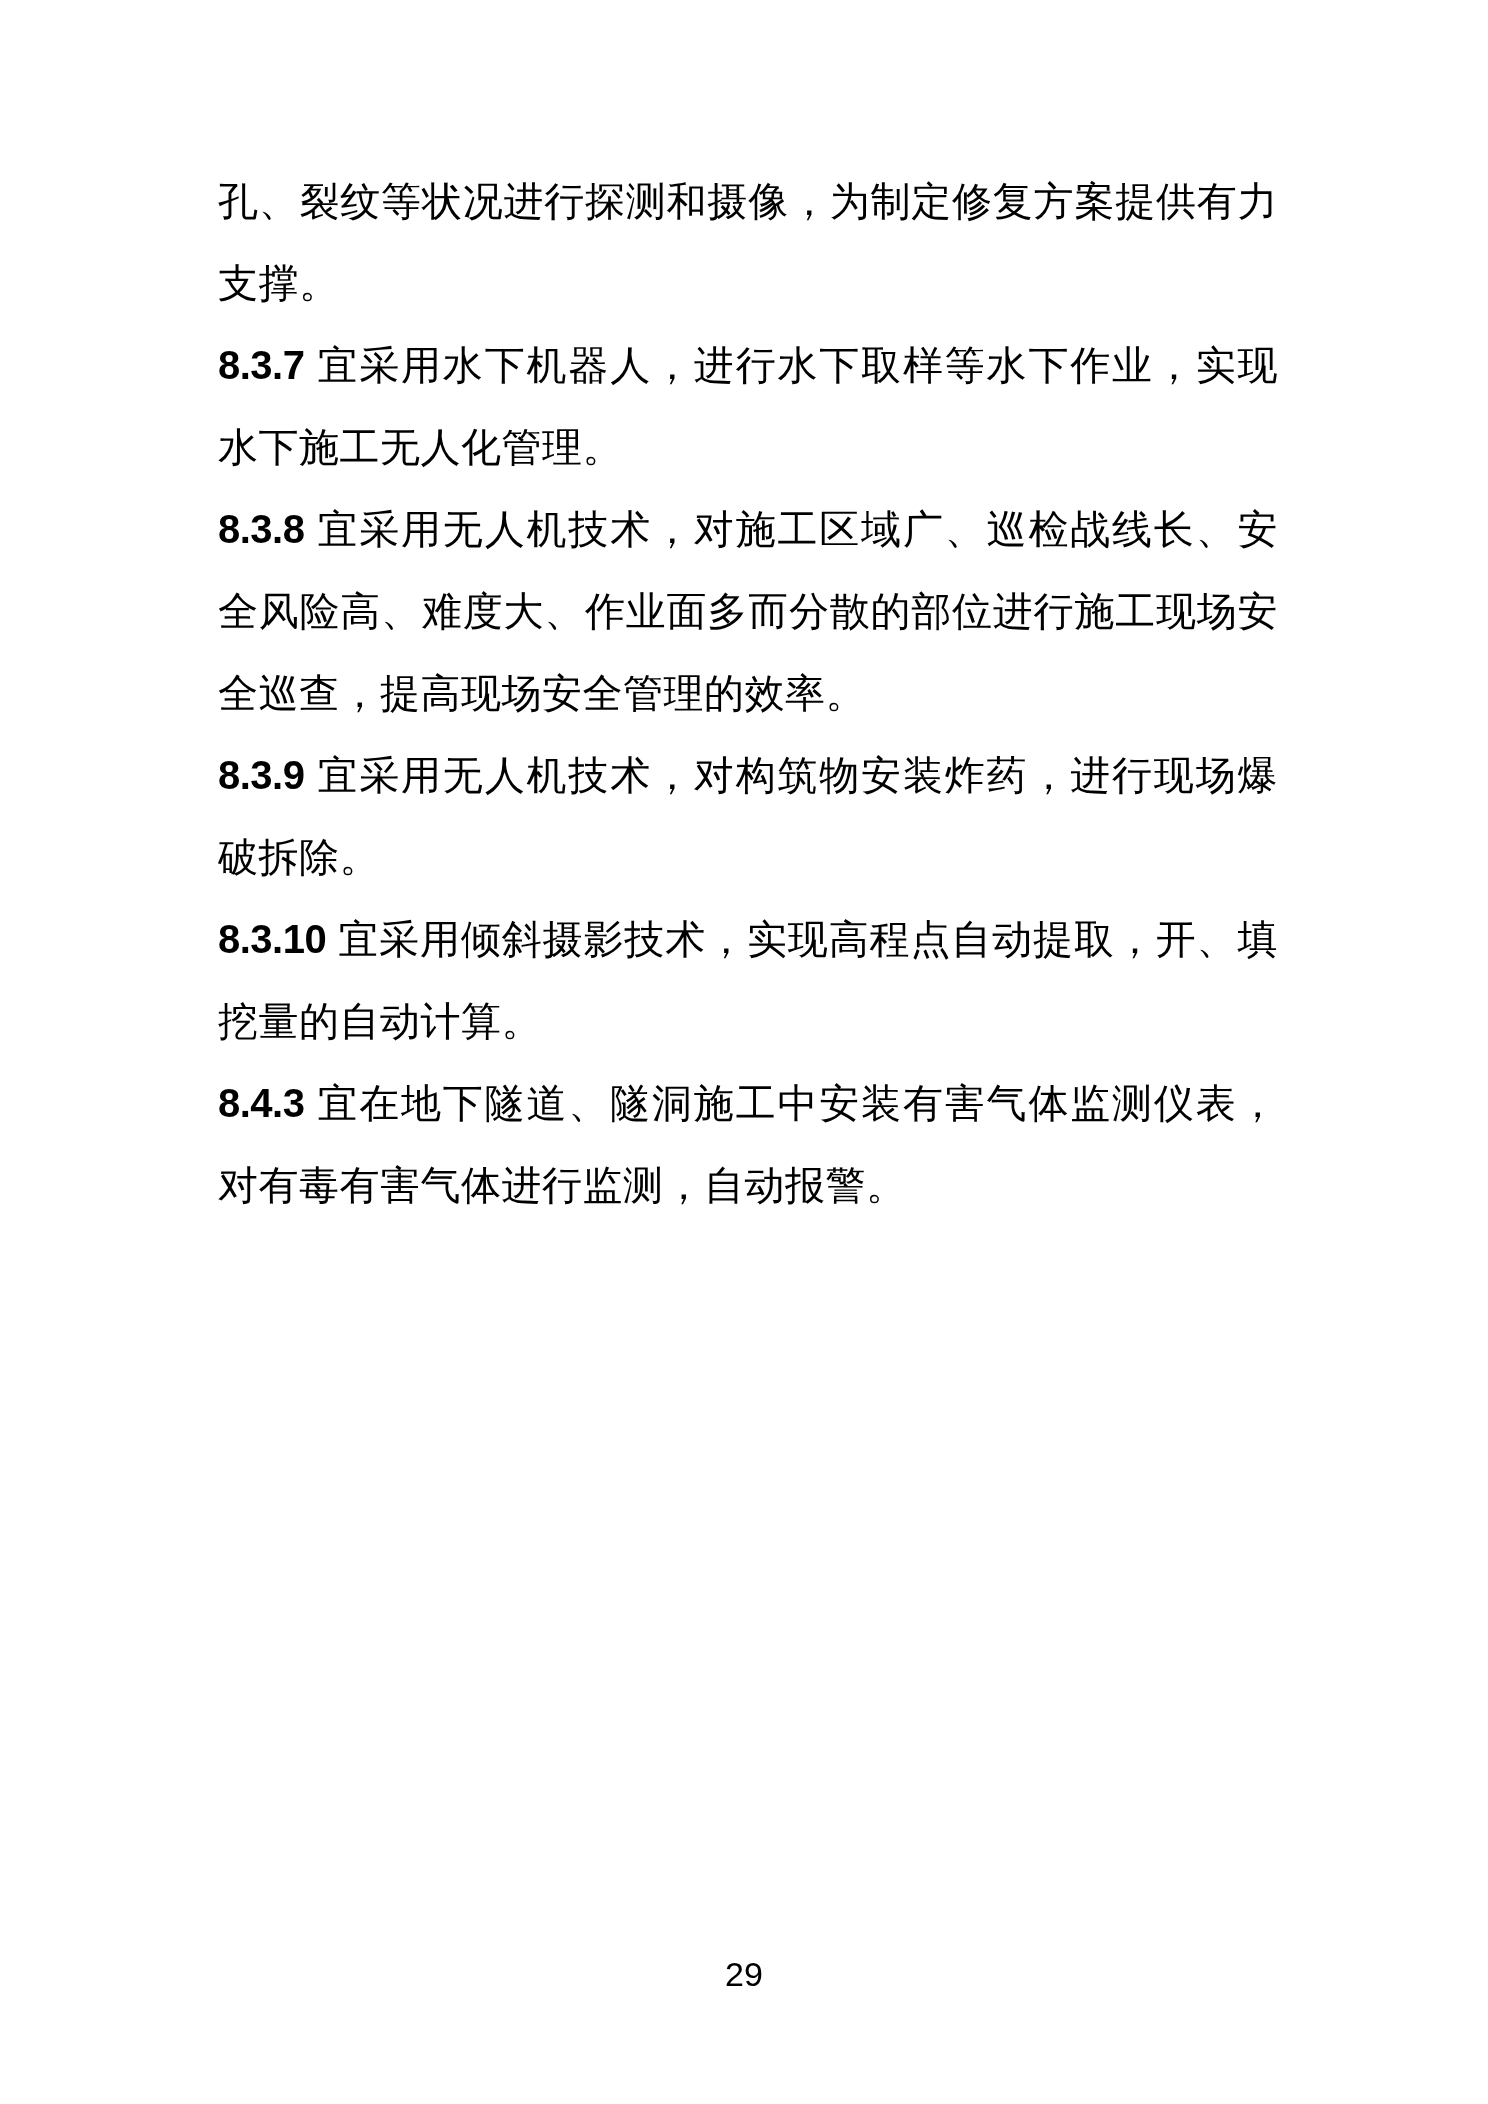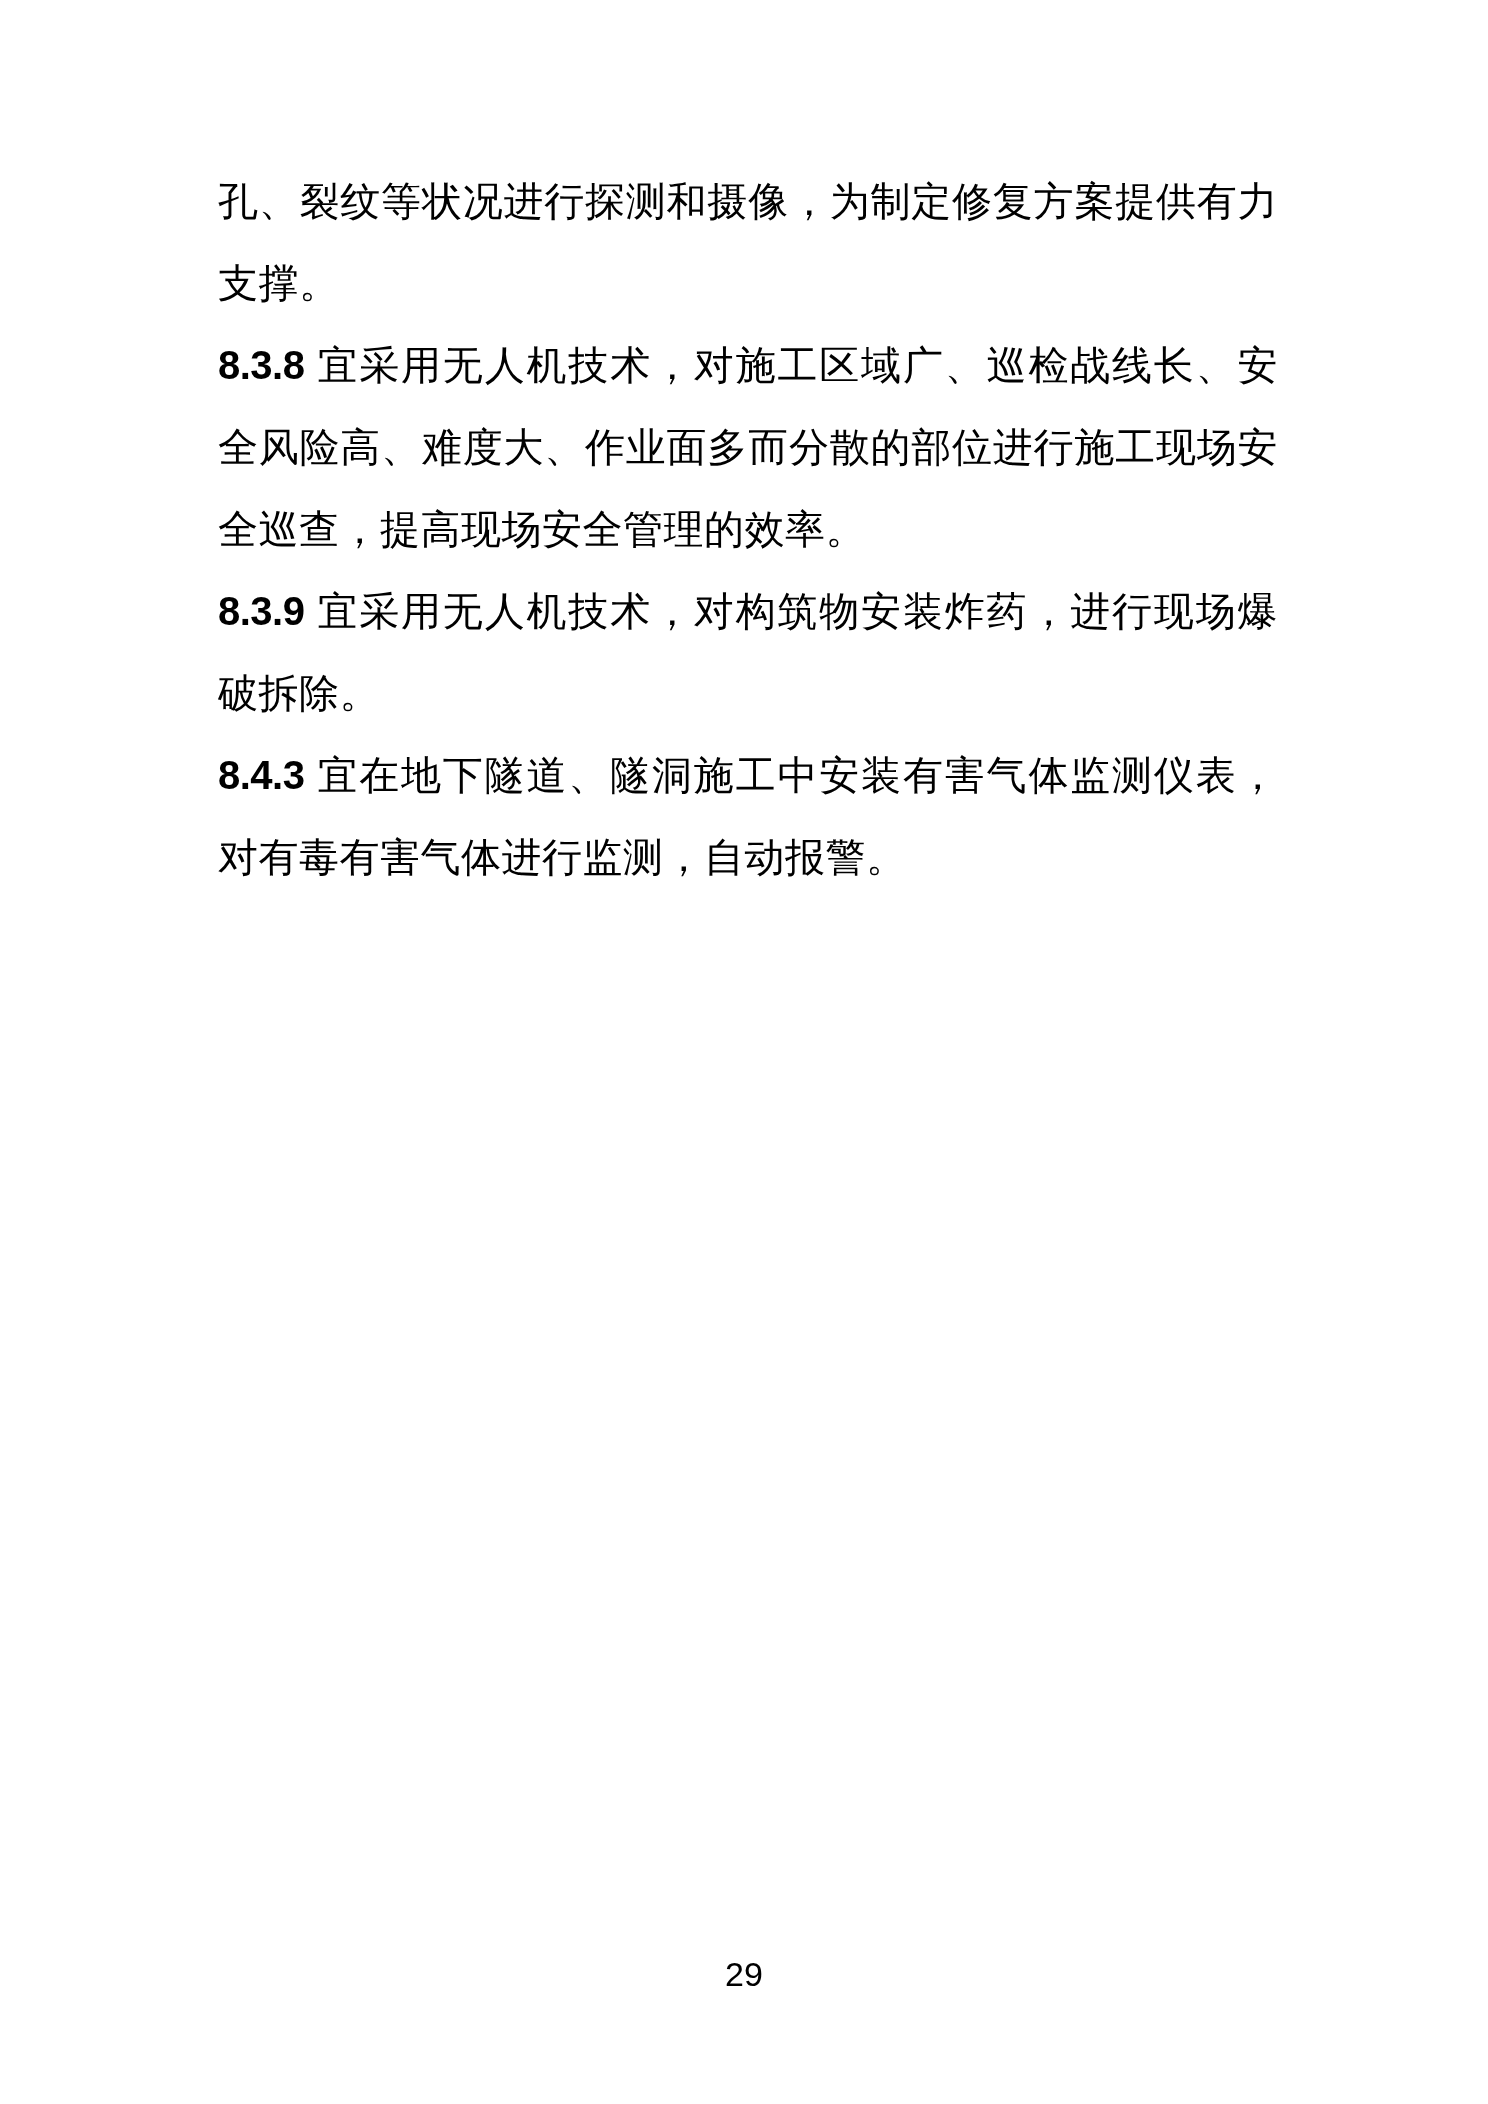--- a/index.html
+++ b/index.html
@@ -57,31 +57,39 @@
 </head>
 <body>
 
 <div class="page">
   <div class="content">
 
     <p class="para">
       <span>孔、裂纹等状况进行探测和摄像，为制定修复方案提供有力支撑。</span>
     </p>
 
+    <p class="para">
+      <span class="num">8.3.7</span>
+      <span>宜采用水下机器人，进行水下取样等水下作业，实现水下施工无人化管理。</span>
+    </p>
 
     <p class="para">
       <span class="num">8.3.8</span>
       <span>宜采用无人机技术，对施工区域广、巡检战线长、安全风险高、难度大、作业面多而分散的部位进行施工现场安全巡查，提高现场安全管理的效率。</span>
     </p>
 
     <p class="para">
       <span class="num">8.3.9</span>
       <span>宜采用无人机技术，对构筑物安装炸药，进行现场爆破拆除。</span>
     </p>
 
+    <p class="para">
+      <span class="num">8.3.10</span>
+      <span>宜采用倾斜摄影技术，实现高程点自动提取，开、填挖量的自动计算。</span>
+    </p>
 
 
 
 
     <p class="para">
       <span class="num">8.4.3</span>
       <span>宜在地下隧道、隧洞施工中安装有害气体监测仪表，对有毒有害气体进行监测，自动报警。</span>
     </p>
 
 

